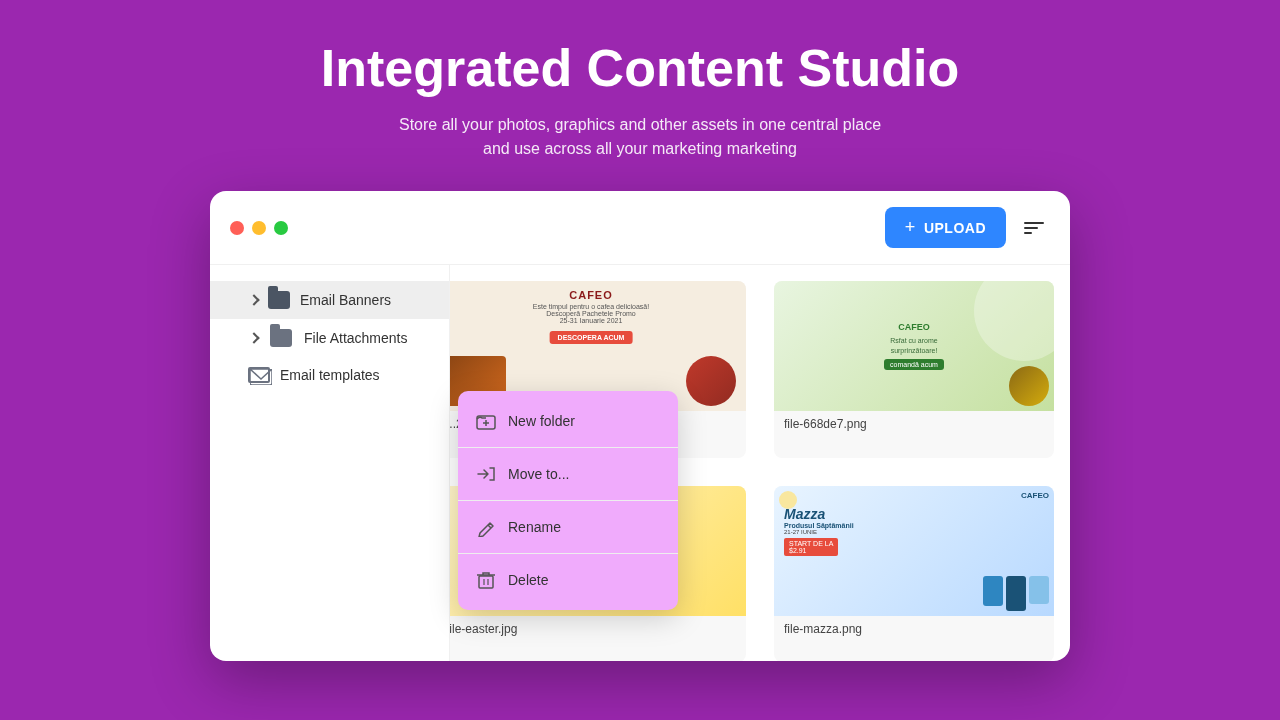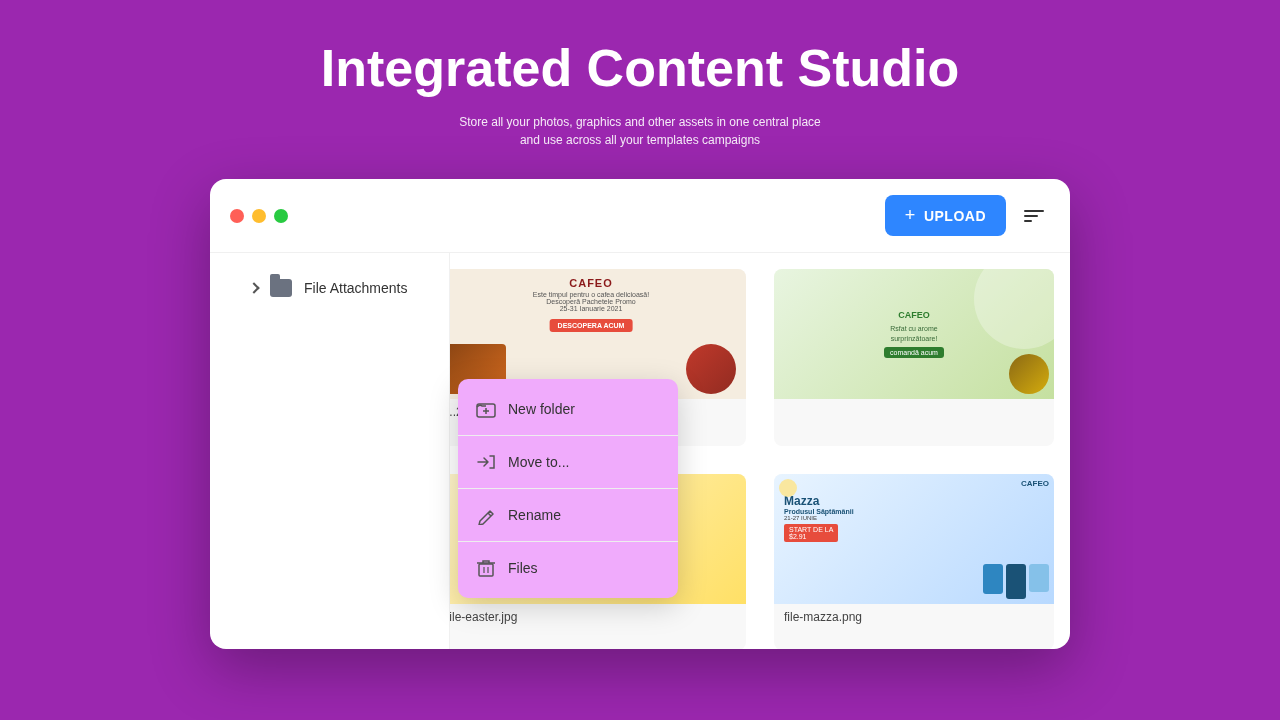--- a/index.html
+++ b/index.html
@@ -22,21 +22,21 @@
 
     .main-title {
       font-size: 52px;
       font-weight: 800;
       color: white;
       line-height: 1.1;
       margin-bottom: 16px;
     }
 
     .subtitle {
-      font-size: 12px;
+      font-size: 16px;
       font-weight: 400;
       color: rgba(255,255,255,0.9);
       line-height: 1.5;
       max-width: 700px;
     }
 
     .window-container {
       background: white;
       border-radius: 16px;
       width: 860px;
@@ -349,21 +349,21 @@
       margin: 4px 0;
     }
   </style>
 </head>
 <body>
 
 <div class="header-section">
   <h1 class="main-title">Integrated Content Studio</h1>
   <p class="subtitle">
     <span>Store all your photos, graphics and other assets in one central place</span><br>
-    <span>and use across all your templates campaigns</span>
+    <span>and use across all your marketing marketing</span>
   </p>
 </div>
 
 <div class="window-container">
 
   <div class="window-toolbar">
     <div class="window-controls">
       <button class="control-btn control-close"></button>
       <button class="control-btn control-min"></button>
       <button class="control-btn control-max"></button>
@@ -379,28 +379,42 @@
         <div class="filter-line"></div>
       </button>
     </div>
   </div>
 
   <div class="window-body">
 
     <div class="sidebar">
 
 
+      <div class="sidebar-item active sidebar-indent" style="padding-left:40px;">
+        <div class="chevron right"></div>
+        <div class="folder-icon-dark"></div>
+        <span>Email Banners</span>
+      </div>
 
       <div class="sidebar-item sidebar-indent" style="padding-left:40px;gap:12px;">
         <div class="chevron right"></div>
         <div class="folder-icon"></div>
         <span>File Attachments</span>
       </div>
 
 
+      <div class="sidebar-item">
+        <div class="email-icon" style="margin-left:22px;">
+          <svg width="22" height="16" viewBox="0 0 22 16">
+              <rect x="0" y="0" width="22" height="16" rx="2" fill="none" stroke="#6B7280" stroke-width="1.5"></rect>
+              <polyline points="0,0 11,10 22,0" fill="none" stroke="#6B7280" stroke-width="1.5"></polyline>
+            </svg>
+        </div>
+        <span>Email templates</span>
+      </div>
     </div>
 
     <div class="content-area">
       <div class="file-grid">
 
         <div class="file-card" style="margin-left:-30px; width: calc(100% + 30px);">
           <div class="file-thumb">
             <div class="banner-cafeo">
               <div class="banner-brand">CAFEO</div>
               <div class="banner-text">Este timpul pentru o cafea delicioasă!<br>Descoperă Pachetele Promo<br>25-31 Ianuarie 2021</div>
@@ -417,20 +431,21 @@
             <div class="banner-green">
               <div class="bg-circle"></div>
               <div style="text-align:center; position:relative; z-index:1;">
                 <div style="font-size:9px; font-weight:800; color:#2e7d2e; margin-bottom:4px;">CAFEO</div>
                 <div style="font-size:7px; color:#3a6b3a; line-height:1.4;">Rsfat cu arome<br>surprinzătoare!</div>
                 <div style="background:#2e7d2e;color:white;font-size:7px;padding:2px 6px;border-radius:3px;margin-top:4px;">comandă acum</div>
               </div>
               <div style="position:absolute;bottom:5px;right:5px;width:40px;height:40px;background:linear-gradient(135deg,#8B6914,#D4AC0D);border-radius:50%;"></div>
             </div>
           </div>
+          <div class="file-name">file-668de7.png</div>
         </div>
 
         <div class="file-card" style="margin-left:-30px; width:calc(100% + 30px);">
           <div class="file-thumb">
             <div class="banner-easter">
               <div style="text-align:center;">
                 <div style="font-size:8px;font-weight:700;color:#7a5c00;margin-bottom:3px;">CAFEO</div>
                 <div style="font-size:16px;font-weight:900;color:#E74C3C;">CADOU</div>
                 <div style="font-size:7px;color:#7a5c00;line-height:1.3;">Întâmpină Sărbătorile de Paște<br>cu bucurie și o pungă de cafea<br>proaspăt prăjită</div>
                 <div style="font-size:7px;font-weight:700;color:#E74C3C;margin-top:3px;">1 PUNGĂ CADOU</div>
@@ -438,21 +453,21 @@
             </div>
           </div>
           <div class="file-name">file-easter.jpg</div>
         </div>
 
         <div class="file-card">
           <div class="file-thumb">
             <div class="banner-blue">
               <div style="position:absolute;top:5px;right:5px;font-size:8px;font-weight:800;color:#1a5276;">CAFEO</div>
               <div style="position:absolute;top:20px;left:10px;">
-                <div style="font-size:12px;font-weight:900;color:#1a5276;">Mazza</div>
+                <div style="font-size:14px;font-weight:900;color:#1a5276;font-style:italic;">Mazza</div>
                 <div style="font-size:7px;color:#1a5276;font-weight:600;">Produsul Săptămânii</div>
                 <div style="font-size:6px;color:#444;">21-27 IUNIE</div>
                 <div style="background:#E74C3C;color:white;font-size:7px;padding:2px 5px;border-radius:2px;margin-top:3px;display:inline-block;">ȘTART DE LA<br>$2.91</div>
               </div>
               <div style="position:absolute;bottom:5px;right:5px;display:flex;gap:3px;">
                 <div style="width:20px;height:30px;background:#2E86C1;border-radius:3px;"></div>
                 <div style="width:20px;height:35px;background:#1A5276;border-radius:3px;"></div>
                 <div style="width:20px;height:28px;background:#85C1E9;border-radius:3px;"></div>
               </div>
               <div style="position:absolute;top:5px;left:5px;width:18px;height:18px;background:#F9E79F;border-radius:50%;"></div>
@@ -507,19 +522,19 @@
       <div class="context-item">
         <div class="ctx-icon">
           <svg width="20" height="20" viewBox="0 0 20 20">
             <rect x="3" y="6" width="14" height="12" rx="1" fill="none" stroke="#555" stroke-width="1.5"></rect>
             <line x1="1" y1="5" x2="19" y2="5" stroke="#555" stroke-width="1.5"></line>
             <path d="M7 5 L7 3 L13 3 L13 5" fill="none" stroke="#555" stroke-width="1.5"></path>
             <line x1="8" y1="9" x2="8" y2="15" stroke="#555" stroke-width="1.2"></line>
             <line x1="12" y1="9" x2="12" y2="15" stroke="#555" stroke-width="1.2"></line>
           </svg>
         </div>
-        <span>Files</span>
+        <span>Delete</span>
       </div>
 
     </div>
 
   </div>
 </div>
 
 </body></html>

